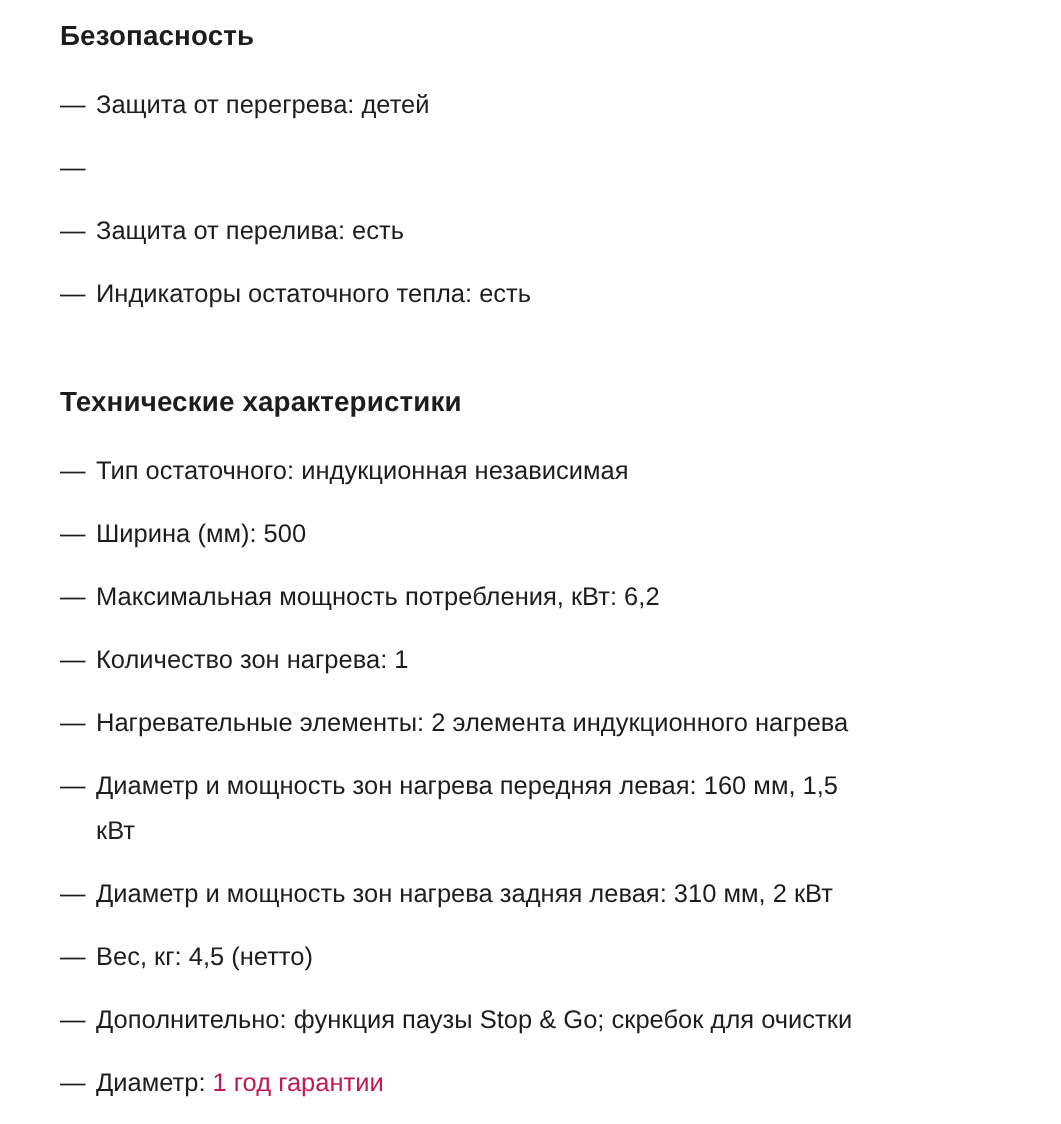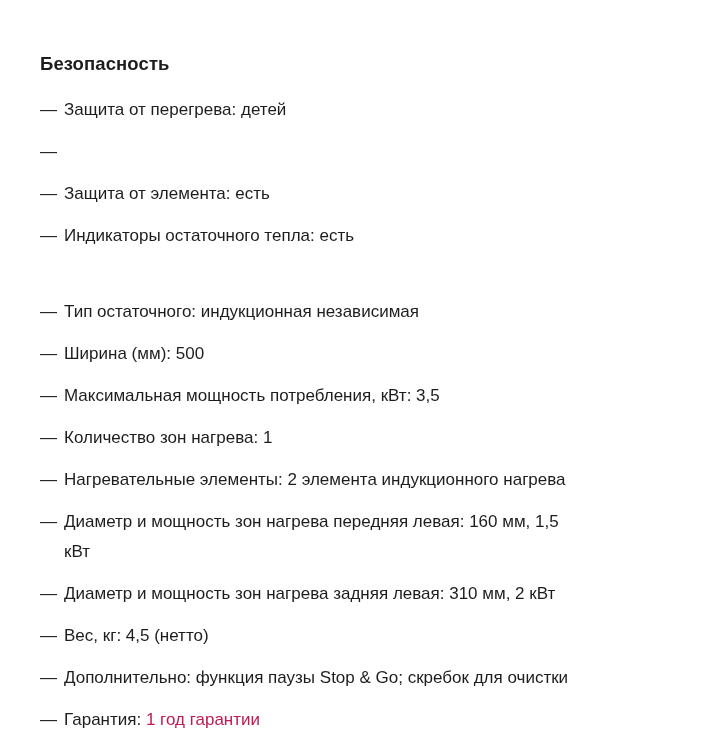--- a/index.html
+++ b/index.html
@@ -12,21 +12,20 @@
     height: 749px;
     overflow: hidden;
     font-family: "Liberation Sans", "DejaVu Sans", sans-serif;
     color: var(--text-color, #1d1d1d);
     -webkit-font-smoothing: antialiased;
   }
   .page {
     box-sizing: border-box;
     width: 707px;
     padding: 13px 12px 0 40px;
-    margin-top: 40px;
   }
   .spec-section + .spec-section {
     margin-top: 46px;
   }
   .section-title {
     margin: 0 0 20px 0;
     font-size: 18.5px;
     line-height: 22px;
     font-weight: 700;
     color: var(--text-color, #1d1d1d);
@@ -70,41 +69,42 @@
         <ul class="spec-list">
           <li class="spec-item">
             <span class="dash">—</span>
             <span class="item-text"><span>Защита от перегрева: детей</span></span>
           </li>
           <li class="spec-item">
             <span class="dash">—</span>
           </li>
           <li class="spec-item">
             <span class="dash">—</span>
-            <span class="item-text"><span>Защита от элемента: есть</span></span>
+            <span class="item-text"><span>Защита от перелива: есть</span></span>
           </li>
           <li class="spec-item">
             <span class="dash">—</span>
             <span class="item-text"><span>Индикаторы остаточного тепла: есть</span></span>
           </li>
         </ul>
       </section>
       <section class="spec-section">
+        <h2 class="section-title">Технические характеристики</h2>
         <ul class="spec-list">
           <li class="spec-item">
             <span class="dash">—</span>
             <span class="item-text"><span>Тип остаточного: индукционная независимая</span></span>
           </li>
           <li class="spec-item">
             <span class="dash">—</span>
             <span class="item-text"><span>Ширина (мм): 500</span></span>
           </li>
           <li class="spec-item">
             <span class="dash">—</span>
-            <span class="item-text"><span>Максимальная мощность потребления, кВт: 3,5</span></span>
+            <span class="item-text"><span>Максимальная мощность потребления, кВт: 6,2</span></span>
           </li>
           <li class="spec-item">
             <span class="dash">—</span>
             <span class="item-text"><span>Количество зон нагрева: 1</span></span>
           </li>
           <li class="spec-item">
             <span class="dash">—</span>
             <span class="item-text"><span>Нагревательные элементы: 2 элемента индукционного нагрева</span></span>
           </li>
           <li class="spec-item">
@@ -119,18 +119,18 @@
           <li class="spec-item">
             <span class="dash">—</span>
             <span class="item-text"><span>Вес, кг: 4,5 (нетто)</span></span>
           </li>
           <li class="spec-item">
             <span class="dash">—</span>
             <span class="item-text"><span>Дополнительно: функция паузы Stop &amp; Go; скребок для очистки</span></span>
           </li>
           <li class="spec-item">
             <span class="dash">—</span>
-            <span class="item-text"><span>Гарантия: </span><a class="spec-link">1 год гарантии</a></span>
+            <span class="item-text"><span>Диаметр: </span><a class="spec-link">1 год гарантии</a></span>
           </li>
         </ul>
       </section>
     </div>
 </main>
 
 </body></html>

